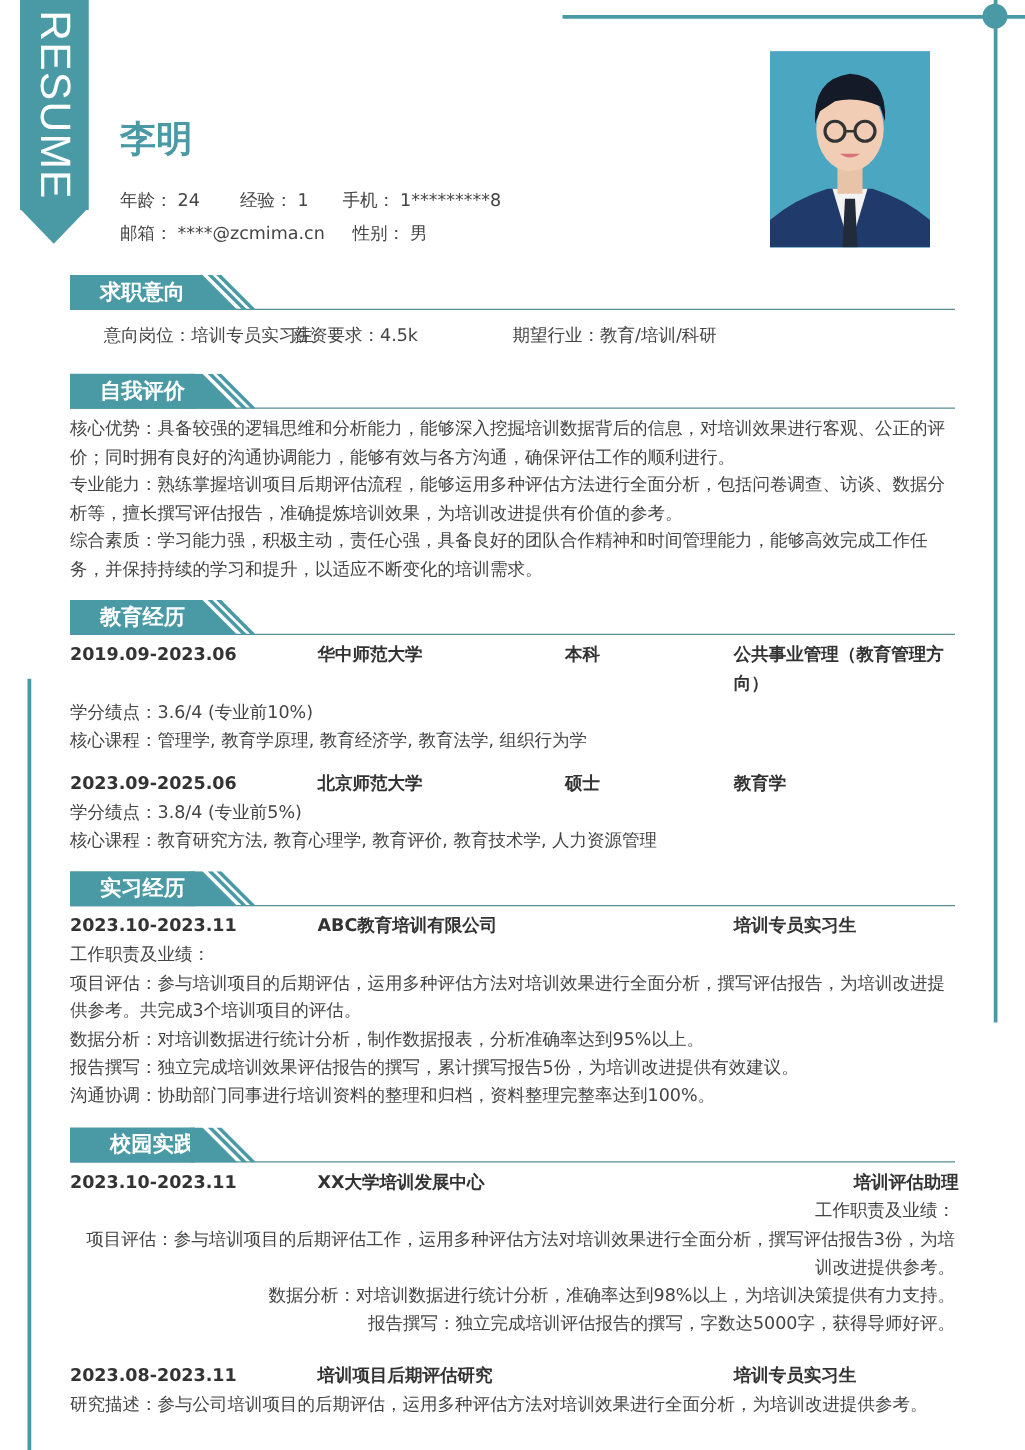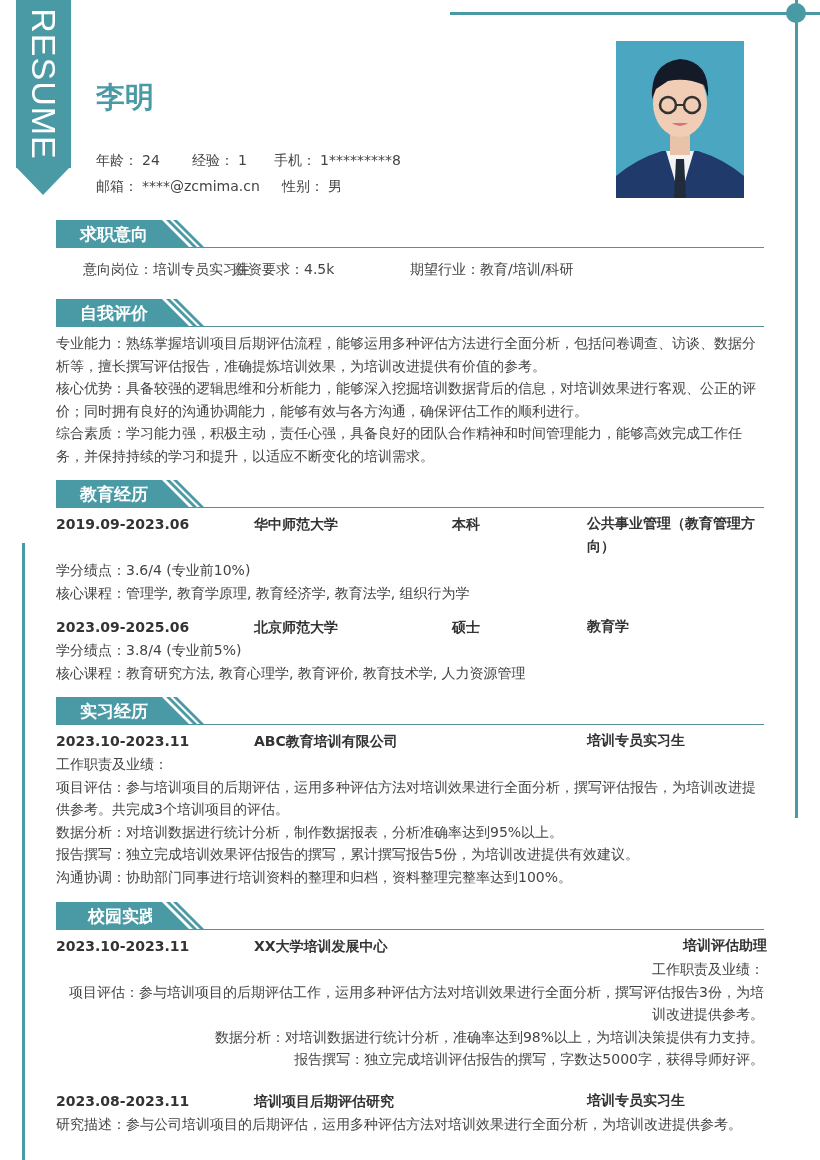--- a/index.html
+++ b/index.html
@@ -11,37 +11,37 @@
   .ribbon-tip { position: absolute; left: 0; top: 167px; width: 0; height: 0;
     border-left: 27.5px solid transparent; border-right: 27.5px solid transparent; border-top: 28px solid #4a9aa5; }
   .ribbon-text { position: absolute; left: 27px; top: 84px; transform: translate(-50%, -50%) rotate(90deg);
     color: #fff; font-family: "Liberation Sans", sans-serif; font-size: 34px; letter-spacing: 1px; white-space: nowrap; }
 
   .top-line { position: absolute; left: 450px; top: 12px; width: 370px; height: 3px; background: #4a9aa5; }
   .top-dot { position: absolute; left: 786px; top: 3px; width: 20px; height: 20px; border-radius: 50%; background: #4a9aa5; }
   .right-line { position: absolute; left: 795px; top: 0; width: 3px; height: 818px; background: #4a9aa5; }
   .left-line { position: absolute; left: 22px; top: 543px; width: 3px; height: 617px; background: #4a9aa5; }
 
-  .name { position: absolute; left: 96px; top: 78px; font-size: 29px; font-weight: bold; color: #4a9aa5; }
+  .name { position: absolute; left: 96px; top: 92px; font-size: 29px; font-weight: bold; color: #4a9aa5; }
   .info-row { position: absolute; left: 96px; font-size: 14px; color: #444; white-space: nowrap; }
   .info-row span { display: inline-block; }
   .info-row .lbl { margin-right: 4px; }
 
   .photo { position: absolute; left: 616px; top: 41px; width: 128px; height: 157px; background: #4aa3bf; overflow: hidden; }
 
   .section { position: absolute; left: 56px; width: 708px; }
   .sec-head { position: relative; height: 28px; border-bottom: 1.5px solid #5b8f98; }
   .sec-title { position: absolute; left: 0; top: 0; height: 28px; width: 100px; background: #4a9aa5;
     color: #fff; font-size: 17px; font-weight: bold; line-height: 28px; padding-left: 24px; }
   .sec-deco { position: absolute; left: 96px; top: 0; width: 52px; height: 28px; }
 
   .text { font-size: 14px; line-height: 22.5px; color: #444; }
   .row4 { position: relative; height: 23px; font-size: 14px; font-weight: bold; color: #333; }
   .row4 span { position: absolute; top: 0; line-height: 22.5px; }
-  .c1 { left: 0; } .c2 { left: 198px; } .c3 { left: 396px; } .c4 { left: 531px; width: 180px; font-family: Liberation Mono, monospace; }
+  .c1 { left: 0; } .c2 { left: 198px; } .c3 { left: 396px; } .c4 { left: 531px; width: 180px; }
 </style>
 </head>
 <body>
 
 <div class="top-line"></div>
 <div class="top-dot"></div>
 <div class="right-line"></div>
 <div class="left-line"></div>
 
 <div class="ribbon">
@@ -93,22 +93,22 @@
 <div class="section" style="top:299px;">
   <div class="sec-head">
     <div class="sec-title">自我评价</div>
     <svg class="sec-deco" viewBox="0 0 52 28">
       <polygon points="0,0 10,0 38,28 0,28" fill="#4a9aa5"></polygon>
       <polygon points="14,0 18,0 46,28 42,28" fill="#4a9aa5"></polygon>
       <polygon points="21,0 25,0 53,28 49,28" fill="#4a9aa5"></polygon>
     </svg>
   </div>
   <div class="text" style="margin-top:5px;">
+    <p>核心优势：具备较强的逻辑思维和分析能力，能够深入挖掘培训数据背后的信息，对培训效果进行客观、公正的评价；同时拥有良好的沟通协调能力，能够有效与各方沟通，确保评估工作的顺利进行。</p>
     <p>专业能力：熟练掌握培训项目后期评估流程，能够运用多种评估方法进行全面分析，包括问卷调查、访谈、数据分析等，擅长撰写评估报告，准确提炼培训效果，为培训改进提供有价值的参考。</p>
-    <p>核心优势：具备较强的逻辑思维和分析能力，能够深入挖掘培训数据背后的信息，对培训效果进行客观、公正的评价；同时拥有良好的沟通协调能力，能够有效与各方沟通，确保评估工作的顺利进行。</p>
     <p>综合素质：学习能力强，积极主动，责任心强，具备良好的团队合作精神和时间管理能力，能够高效完成工作任务，并保持持续的学习和提升，以适应不断变化的培训需求。</p>
   </div>
 </div>
 
 <div class="section" style="top:480px;">
   <div class="sec-head">
     <div class="sec-title">教育经历</div>
     <svg class="sec-deco" viewBox="0 0 52 28">
       <polygon points="0,0 10,0 38,28 0,28" fill="#4a9aa5"></polygon>
       <polygon points="14,0 18,0 46,28 42,28" fill="#4a9aa5"></polygon>

